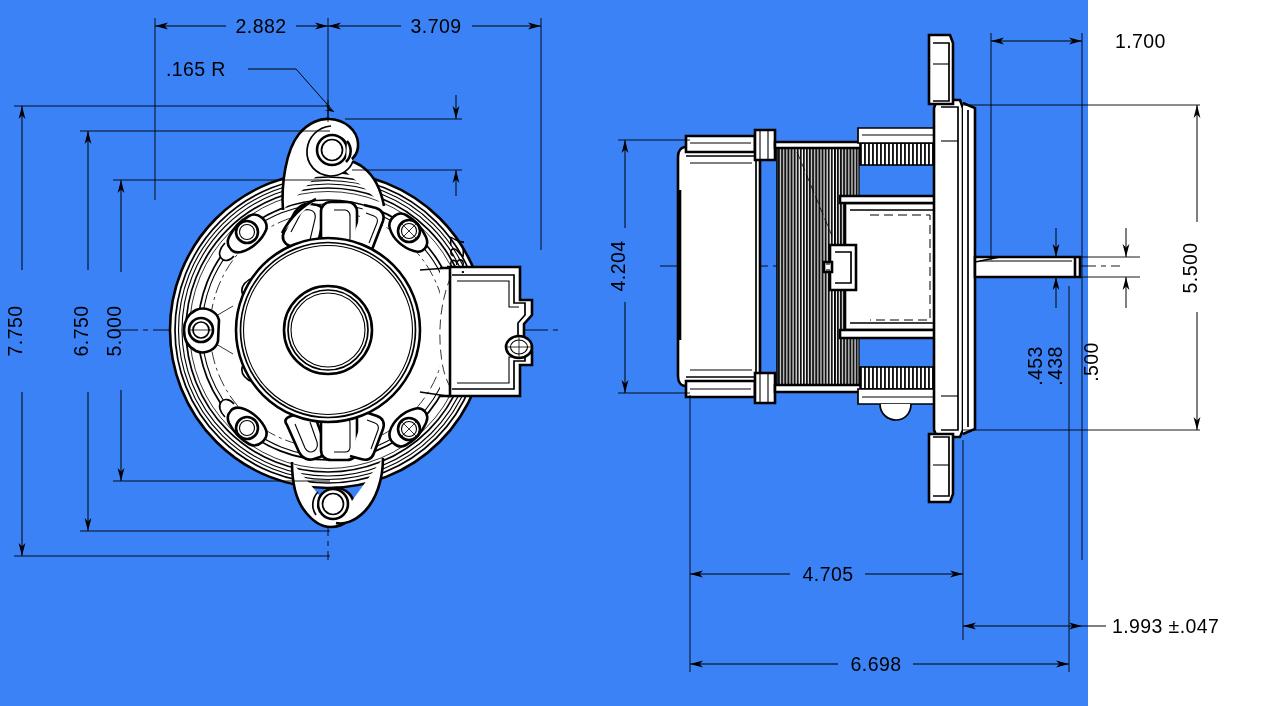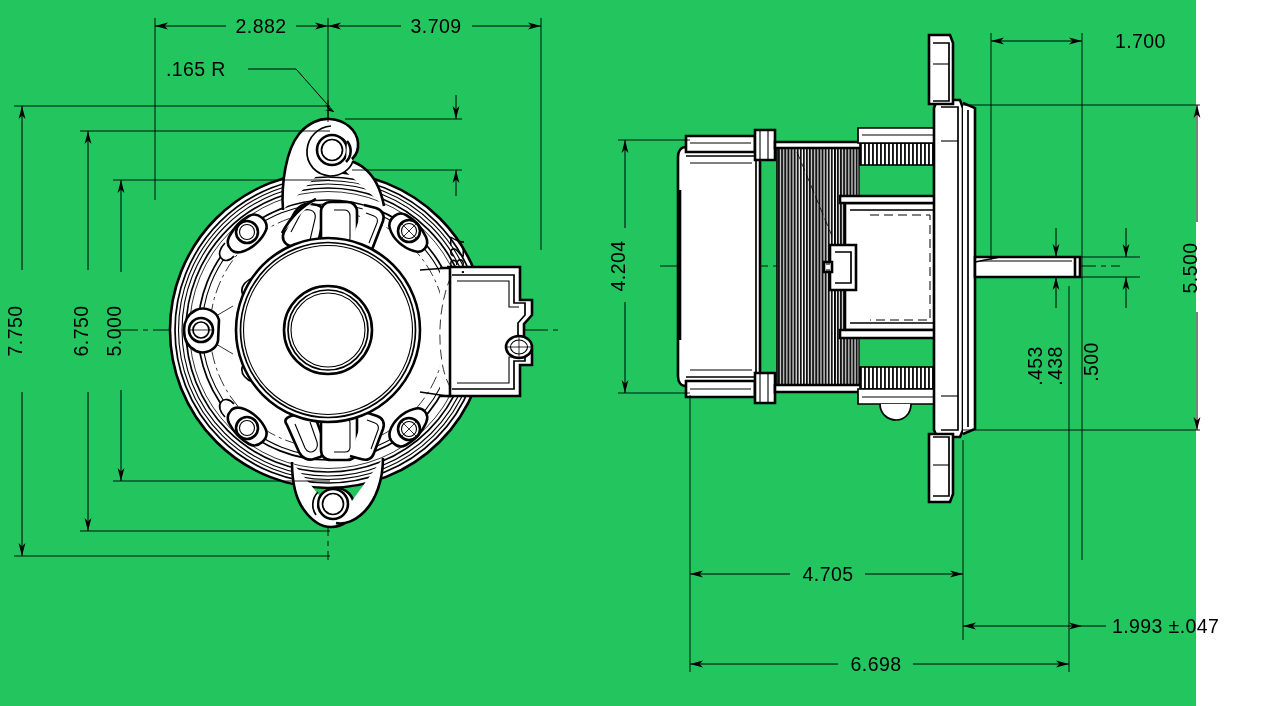--- a/index.html
+++ b/index.html
@@ -8,23 +8,23 @@
     background: #ffffff;
   }
   body {
     width: 1280px;
     height: 706px;
     overflow: hidden;
     font-family: "Liberation Sans", sans-serif;
   }
   #drawing-root {
     position: relative;
-    width: 1196px;
+    width: 1088px;
     height: 706px;
-    background: #22c55e;
+    background: #3b82f6;
   }
   svg.sheet {
     position: absolute;
     left: 0;
     top: 0;
     width: 1280px;
     height: 706px;
     display: block;
   }
   text {

